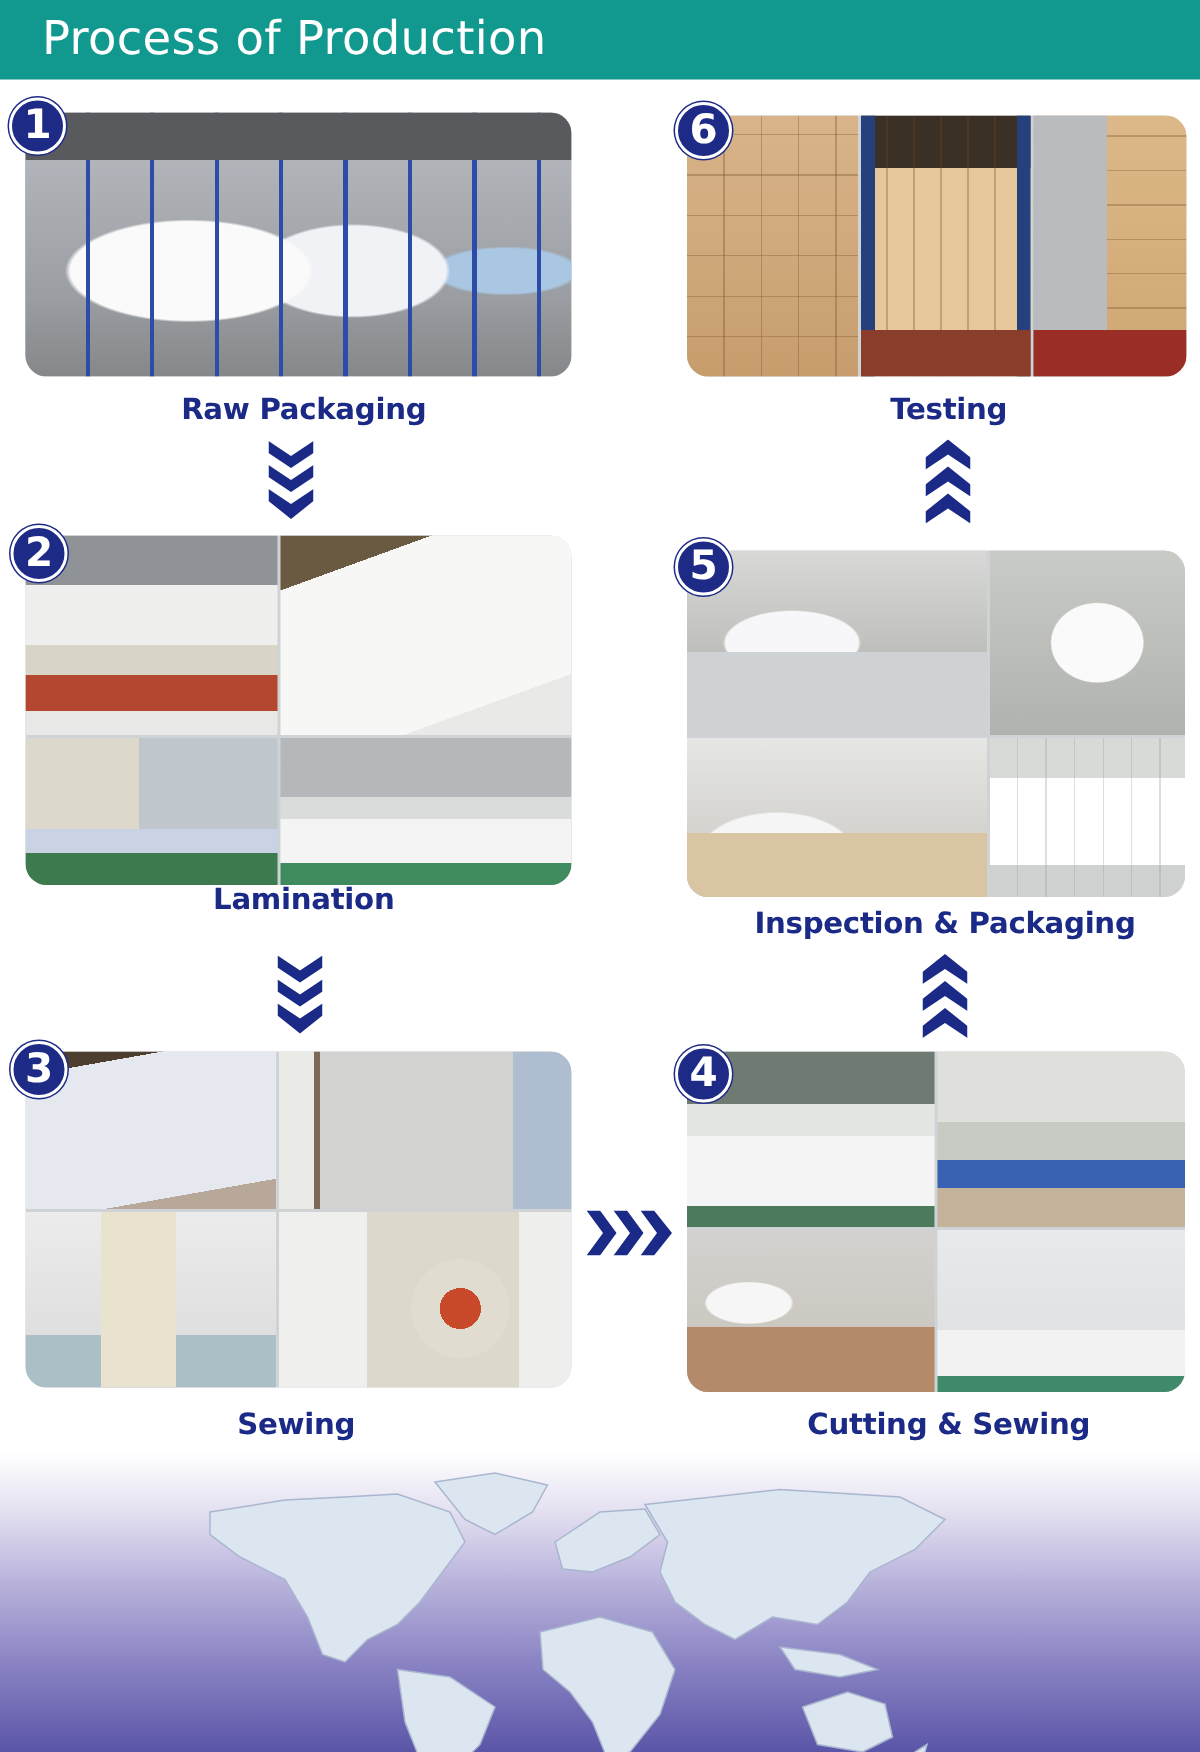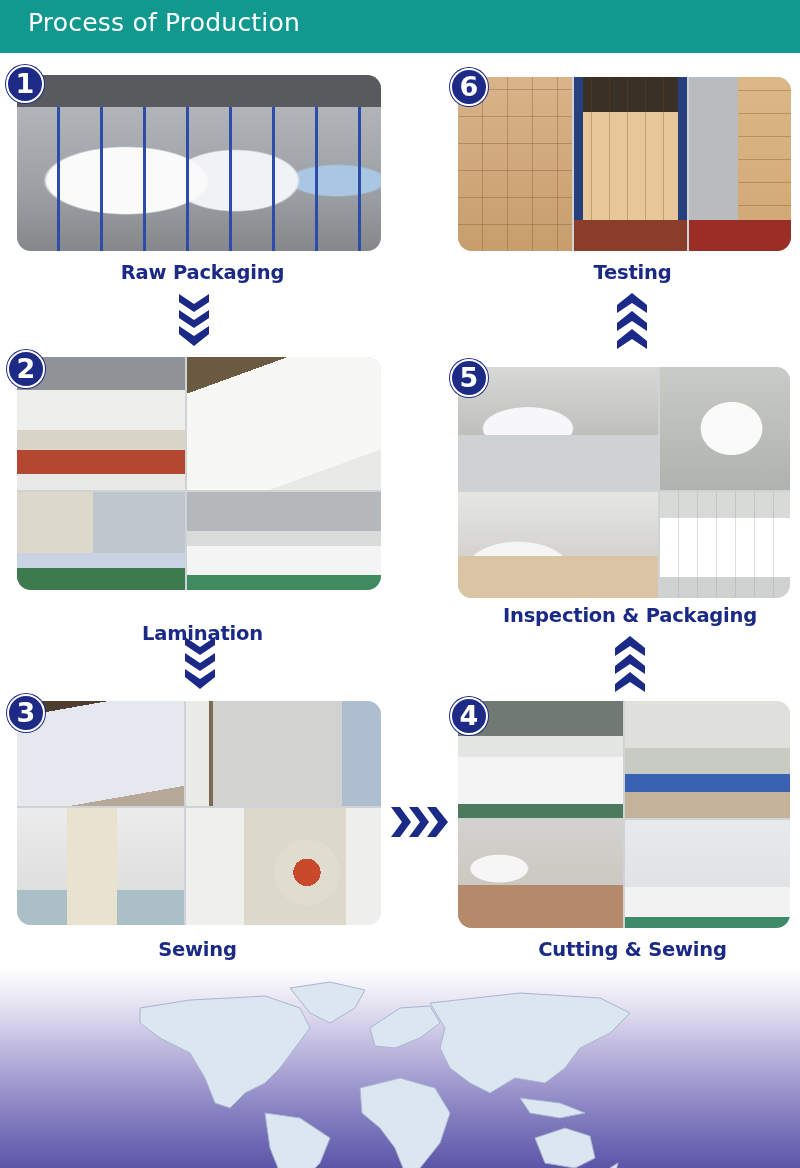--- a/index.html
+++ b/index.html
@@ -7,21 +7,21 @@
     width: 800px; height: 1168px; position: relative; overflow: hidden;
     background: #ffffff;
     font-family: "DejaVu Sans", "Liberation Sans", sans-serif;
   }
   .header {
     position: absolute; left: 0; top: 0; width: 800px; height: 53px;
     background: #11998f;
   }
   .header-title {
     position: absolute; left: 28px; top: 8px;
-    color: #ffffff; font-size: 25px; letter-spacing: 0.2px;
+    color: #ffffff; font-size: 31px; letter-spacing: 0.2px;
     font-family: "DejaVu Sans", sans-serif; font-weight: normal;
   }
   .panel {
     position: absolute; border-radius: 14px; overflow: hidden;
     background: #cfd3d6; display: grid; gap: 2px;
   }
   .photo { position: relative; overflow: hidden; }
   .badge {
     position: absolute; width: 34px; height: 34px; border-radius: 50%;
     background: #1d2a86; color: #fff; border: 2px solid #fff;
@@ -151,21 +151,21 @@
   </g>
 </svg>
 
 <div class="panel" style="left:17px; top:357px; width:364px; height:233px; grid-template-columns:168px 1fr; grid-template-rows:133px 1fr;">
   <div class="photo factory-a"></div>
   <div class="photo factory-b"></div>
   <div class="photo factory-c"></div>
   <div class="photo factory-d"></div>
 </div>
 <div class="badge" style="left:7px; top:350px;">2</div>
-<div class="label" style="left:100px; top:588px; width:205px;margin-top:34px;">Lamination</div>
+<div class="label" style="left:100px; top:588px; width:205px;">Lamination</div>
 <svg class="chev" style="left:185px; top:637px;" width="30" height="54" viewBox="0 0 30 54">
   <g fill="#1a2a86">
     <polygon points="0,0 15,10 30,0 30,8 15,18 0,8"></polygon>
     <polygon points="0,16 15,26 30,16 30,24 15,34 0,24"></polygon>
     <polygon points="0,32 15,42 30,32 30,40 15,52 0,40"></polygon>
   </g>
 </svg>
 
 <div class="panel" style="left:17px; top:701px; width:364px; height:224px; grid-template-columns:167px 1fr; grid-template-rows:105px 1fr;">
   <div class="photo test-a"></div>

